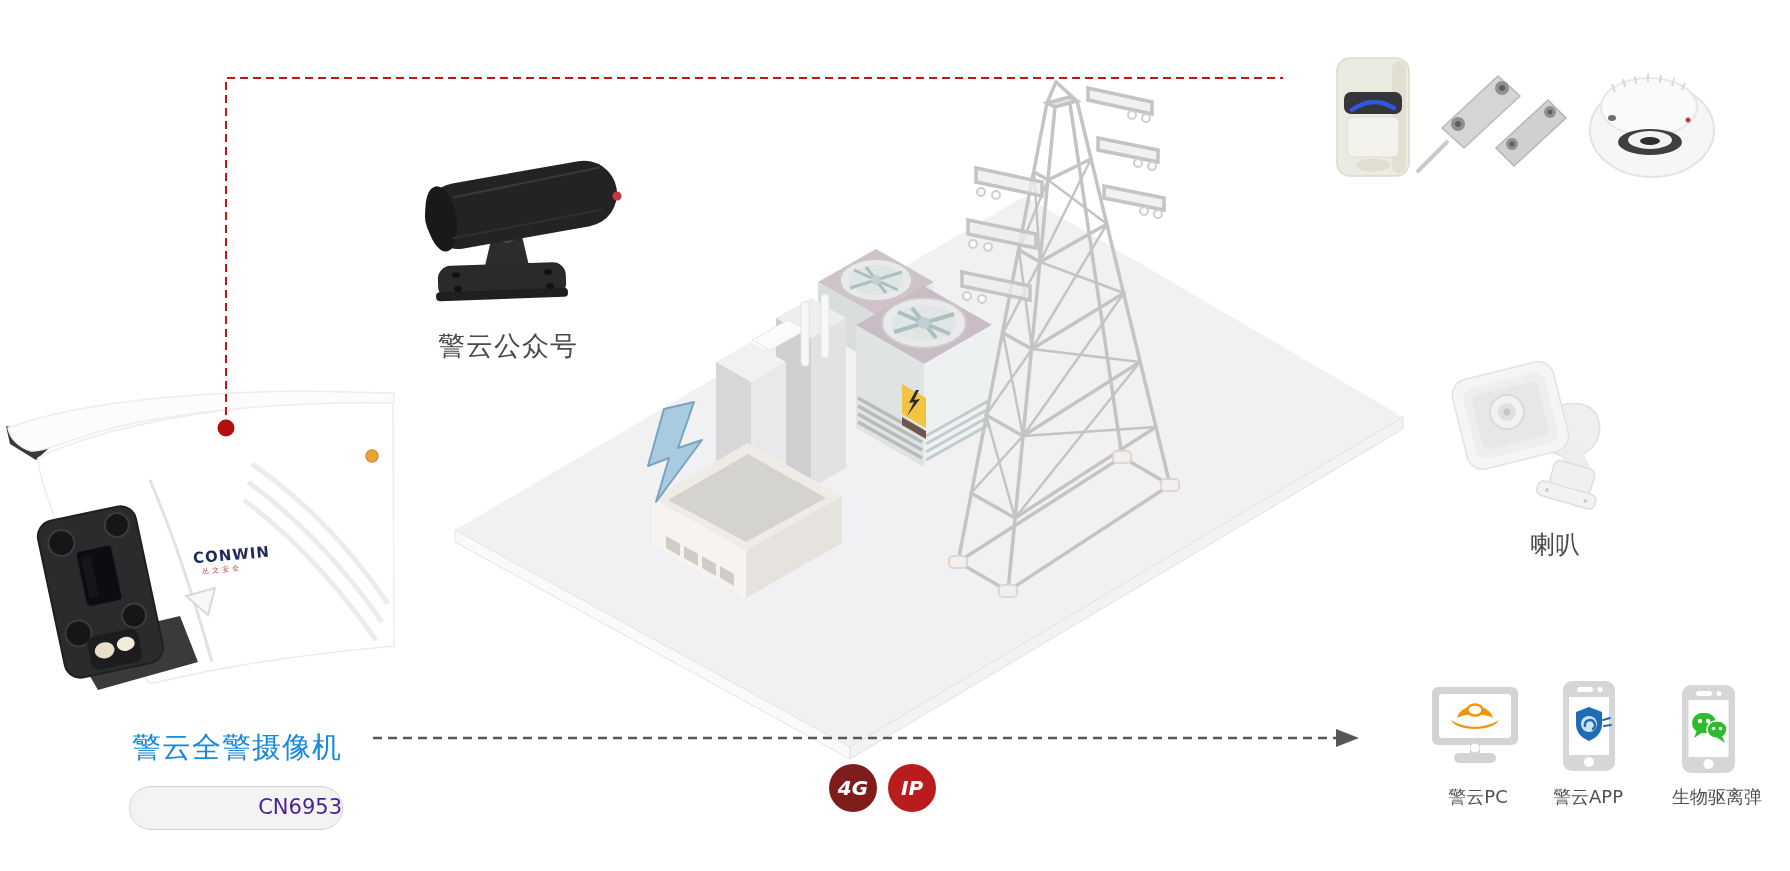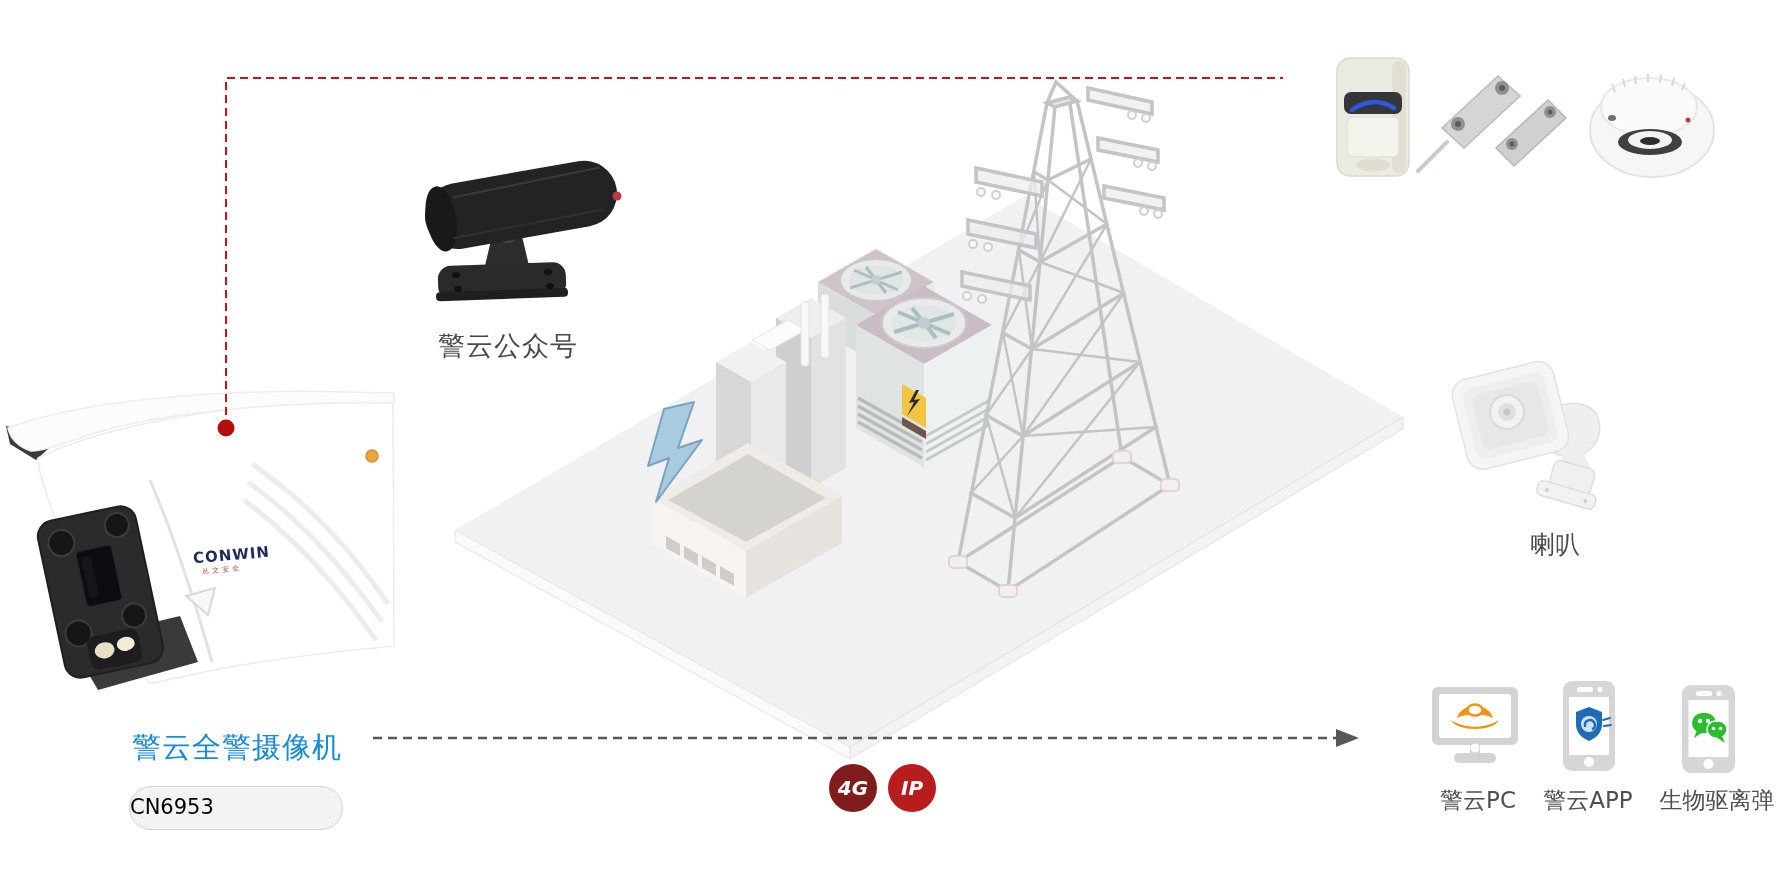--- a/index.html
+++ b/index.html
@@ -2,24 +2,24 @@
 <html><head>
 <meta charset="utf-8">
 <style>
   html,body{margin:0;padding:0;background:#ffffff;}
   #canvas{position:relative;width:1790px;height:871px;background:#ffffff;overflow:hidden;
           font-family:"DejaVu Sans","Liberation Sans",sans-serif;}
   .abs{position:absolute;}
   .label{color:#4a4a4a;white-space:nowrap;}
   .title{color:#1989d9;font-weight:normal;font-size:29px;letter-spacing:1px;white-space:nowrap;}
   .pill{box-sizing:border-box;width:214px;height:44px;border:1.5px solid #d3d3d3;border-radius:22px;
-        background:#f3f3f3;color:#000000;font-size:21px;text-align:left;line-height:41px;}
+        background:#f3f3f3;color:#4c1d95;font-size:21px;text-align:right;line-height:41px;}
   .badge{width:48px;height:48px;border-radius:50%;color:#ffffff;font-weight:bold;font-style:italic;
          font-size:20px;display:flex;align-items:center;justify-content:center;letter-spacing:0;}
-  .ep-label{color:#4f4f4f;font-size:23px;text-align:center;white-space:nowrap;}
+  .ep-label{color:#4f4f4f;font-size:18px;text-align:center;white-space:nowrap;}
   .brand{color:#1e2a5a;font-weight:bold;font-size:15px;letter-spacing:1px;transform:rotate(-5deg);}
   .brand-sub{color:#b3473c;font-size:7px;letter-spacing:3px;transform:rotate(-5deg);}
   svg{display:block;}
 </style>
 </head>
 <body>
 
 <div id="canvas">
 
   <svg class="abs" style="left:0;top:0;" width="1790" height="871" viewBox="0 0 1790 871">

